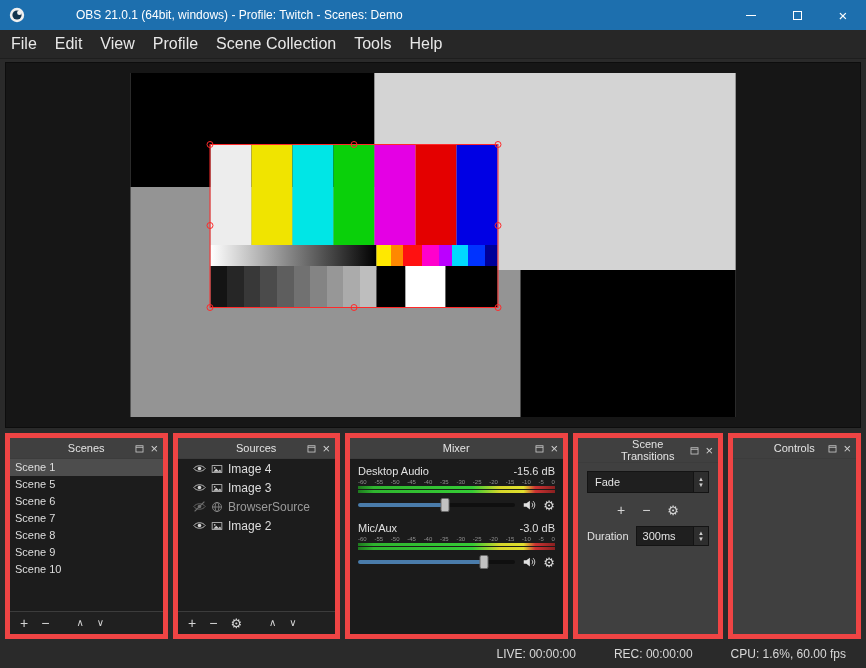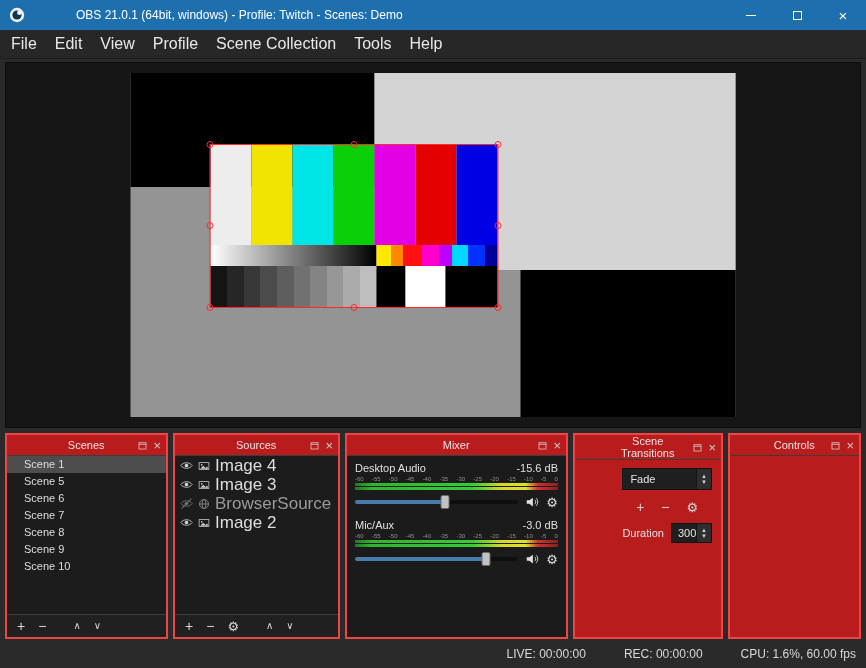--- a/index.html
+++ b/index.html
@@ -40,33 +40,33 @@
   .bseg-b1{width:10%;background:#000;}
   .bseg-w{width:14%;background:#fff;}
   .bseg-b2{flex:1;background:#000;}
   .handle{position:absolute;width:7px;height:7px;border:1px solid #ff2a2a;border-radius:50%;background:transparent;}
   .h-tl{left:-4px;top:-4px;} .h-tc{left:50%;margin-left:-4px;top:-4px;} .h-tr{right:-4px;top:-4px;}
   .h-ml{left:-4px;top:50%;margin-top:-4px;} .h-mr{right:-4px;top:50%;margin-top:-4px;}
   .h-bl{left:-4px;bottom:-4px;} .h-bc{left:50%;margin-left:-4px;bottom:-4px;} .h-br{right:-4px;bottom:-4px;}
 
   
   .docks{flex:0 0 206px;display:flex;gap:5px;margin:5px 5px 0;}
-  .panel{background:#b91c1c;border:2px solid #ef4444;display:flex;flex-direction:column;}
+  .panel{background:#404040;border:5px solid #ef4444;display:flex;flex-direction:column;}
   .panel-scenes{width:163px;} .panel-sources{width:167px;} .panel-mixer{width:223px;}
-  .panel-transitions{width:150px;align-items:flex-end;} .panel-controls{width:133px;}
+  .panel-transitions{width:150px;} .panel-controls{width:133px;}
   .panel-header{flex:0 0 21px;display:flex;align-items:center;font-size:11px;border-bottom:1px solid #3c3c3c;}
   .panel-title{flex:1;text-align:center;margin-left:30px;color:#e3e3e3;}
   .header-icons{display:flex;align-items:center;gap:5px;padding:0 5px 0 2px;}
   .hdr-close{font-size:13px;line-height:1;color:#cfcfcf;}
 
   .list{flex:1;background:#1c1c1c;font-size:11px;overflow:hidden;}
-  .list-item{height:17px;line-height:17px;padding-left:17px;color:#dedede;}
+  .list-item{height:17px;line-height:17px;padding-left:5px;color:#dedede;}
   .list-item.selected{background:#4d4d4d;}
 
-  .source-row{height:19px;display:flex;align-items:center;gap:5px;padding-left:5px;font-size:17px;color:#dedede;}
+  .source-row{height:19px;display:flex;align-items:center;gap:5px;padding-left:15px;font-size:12px;color:#dedede;}
   .source-row.hidden-src .src-label{color:#9a9a9a;}
   .icon{display:flex;align-items:center;}
 
   .dock-toolbar{flex:0 0 23px;border-top:1px solid #3c3c3c;background:#202020;display:flex;align-items:center;gap:13px;padding:0 10px;}
   .tb-icon{font-size:14px;line-height:1;color:#d5d5d5;}
   .tb-gear{font-size:13px;}
   .tb-chev{font-size:10px;}
   .tb-gap{margin-left:14px;}
 
   
@@ -88,21 +88,21 @@
   .spin-arrows span{font-size:6px;line-height:5px;color:#cfcfcf;}
   .trans-btns{display:flex;justify-content:center;align-items:center;gap:17px;margin:10px 0 9px;}
   .duration-row{display:flex;align-items:center;gap:7px;}
   .spin{flex:1;height:20px;background:#1f1f1f;border:1px solid #141414;display:flex;align-items:center;padding-left:6px;position:relative;color:#e3e3e3;}
 
   
   .controls-body{flex:1;padding:7px 8px 0;display:flex;flex-direction:column;gap:4px;}
   .ctl-btn{height:22px;background:#454545;border:1px solid #2e2e2e;border-radius:2px;color:#ececec;font-size:11px;font-family:"Liberation Sans",sans-serif;}
 
   
-  .statusbar{flex:1;display:flex;align-items:center;justify-content:flex-end;gap:38px;padding-right:10px;font-size:12px;color:#d9d9d9;}
+  .statusbar{flex:1;display:flex;align-items:center;justify-content:flex-end;gap:38px;padding-right:20px;font-size:12px;color:#d9d9d9;}
 
   svg{display:block;}
 </style>
 </head>
 <body>
 
 <div class="window">
 
   <div class="titlebar">
     <span class="obs-logo">

